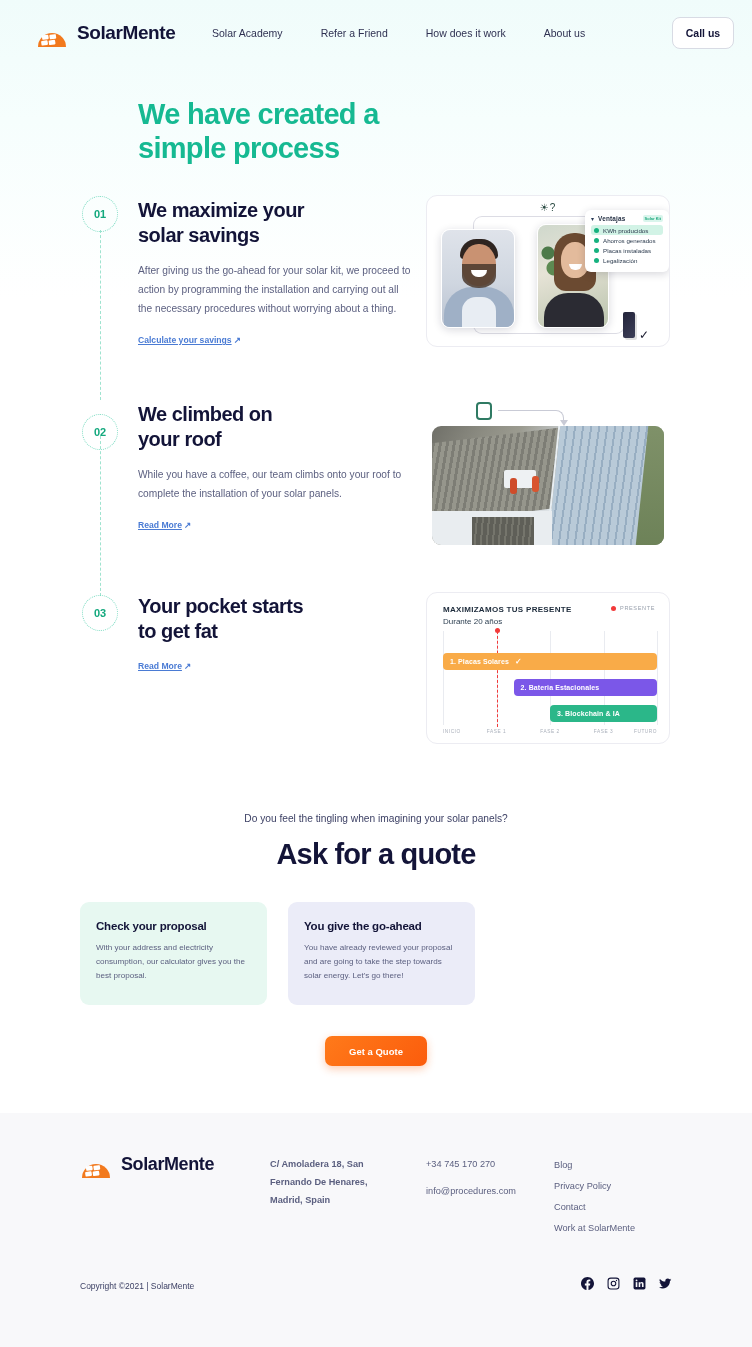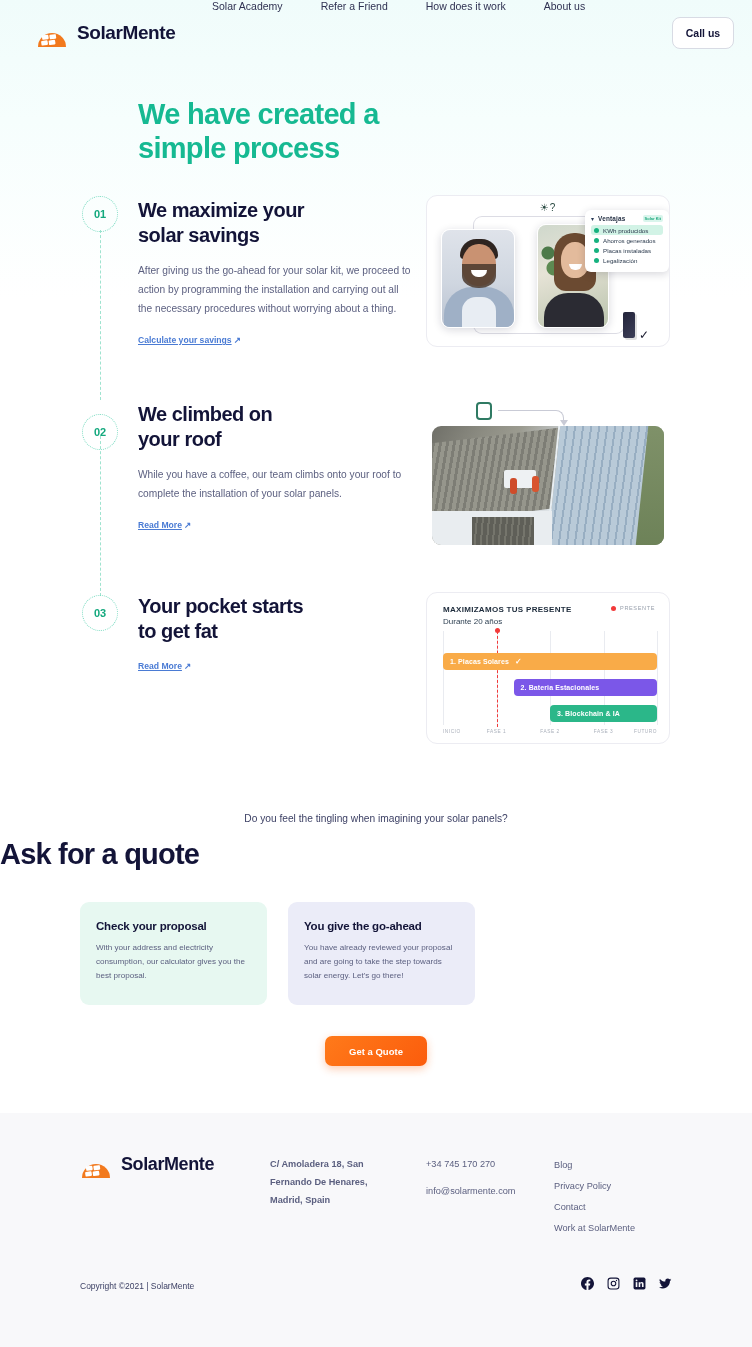--- a/index.html
+++ b/index.html
@@ -20,21 +20,21 @@
   
   .header {
     position: absolute; top: 0; left: 0;
     width: 752px; height: 66px;
     display: flex; align-items: center;
   }
   .logo-wrap { position: absolute; left: 36px; top: 18px; display: flex; align-items: center; gap: 9px; }
   .logo-mark { width: 32px; height: 30px; position: relative; }
   .logo-text { font-size: 19px; font-weight: 700; color: #131438; letter-spacing: -0.4px; }
 
-  .nav { position: absolute; left: 212px; top: 0; height: 66px; display: flex; align-items: flex-start; gap: 38px; }
+  .nav { position: absolute; left: 212px; top: 0; height: 66px; display: flex; align-items: center; gap: 38px; }
   .nav a { font-size: 10.5px; color: #2f3152; text-decoration: none; white-space: nowrap; }
 
   .callus {
     position: absolute; right: 18px; top: 17px;
     width: 62px; height: 32px;
     border: 1px solid #d8dbe4; border-radius: 8px;
     background: #ffffff;
     display: flex; align-items: center; justify-content: center;
     font-size: 10.5px; font-weight: 700; color: #131438;
     cursor: pointer;
@@ -181,21 +181,21 @@
   .g-bar { position:absolute; height:17px; border-radius:4px; display:flex; align-items:center; color:#ffffff; font-size:7px; font-weight:700; letter-spacing:.1px; padding-left:7px;}
   .g-ticks { position:absolute; left:16px; top:136px; width:214px; height:10px;}
   .g-tick { position:absolute; font-size:4.8px; color:#aab0bb; letter-spacing:.5px;}
 
   
   .quote-sub {
     position: absolute; top: 813px; left: 0; width: 752px; text-align: center;
     font-size: 10.2px; color: #3d4165;
   }
   .quote-h {
-    position: absolute; top: 838px; left: 0; width: 752px; 
+    position: absolute; top: 838px; left: 0; width: 752px; text-align: center;
     font-size: 29px; font-weight: 700; color: #131438; letter-spacing: -0.8px;
   }
   .cards { position: absolute; top: 902px; left: 80px; width: 592px; display: flex; gap: 21px; }
   .card { width: 187px; height: 103px; border-radius: 9px; padding: 18px 16px 0 16px; }
   .card h4 { font-size: 11.5px; font-weight: 700; color: #131438; letter-spacing: -0.2px; }
   .card p { margin-top: 9px; font-size: 8.1px; line-height: 14px; color: #5c6080; }
 
   .cta {
     position: absolute; top: 1036px; left: 50%; transform: translateX(-50%);
     width: 102px; height: 30px; border-radius: 7px;
@@ -450,21 +450,21 @@
     </div>
 
     <div class="f-addr">
       <div>C/ Amoladera 18, San</div>
       <div>Fernando De Henares,</div>
       <div>Madrid, Spain</div>
     </div>
 
     <div class="f-contact">
       <div>+34 745 170 270</div>
-      <div>info@solarmente.com</div>
+      <div>info@procedures.com</div>
     </div>
 
     <div class="f-links">
       <div>Blog</div>
       <div>Privacy Policy</div>
       <div>Contact</div>
       <div>Work at SolarMente</div>
     </div>
 
     <div class="f-copy">Copyright ©2021 | SolarMente</div>

